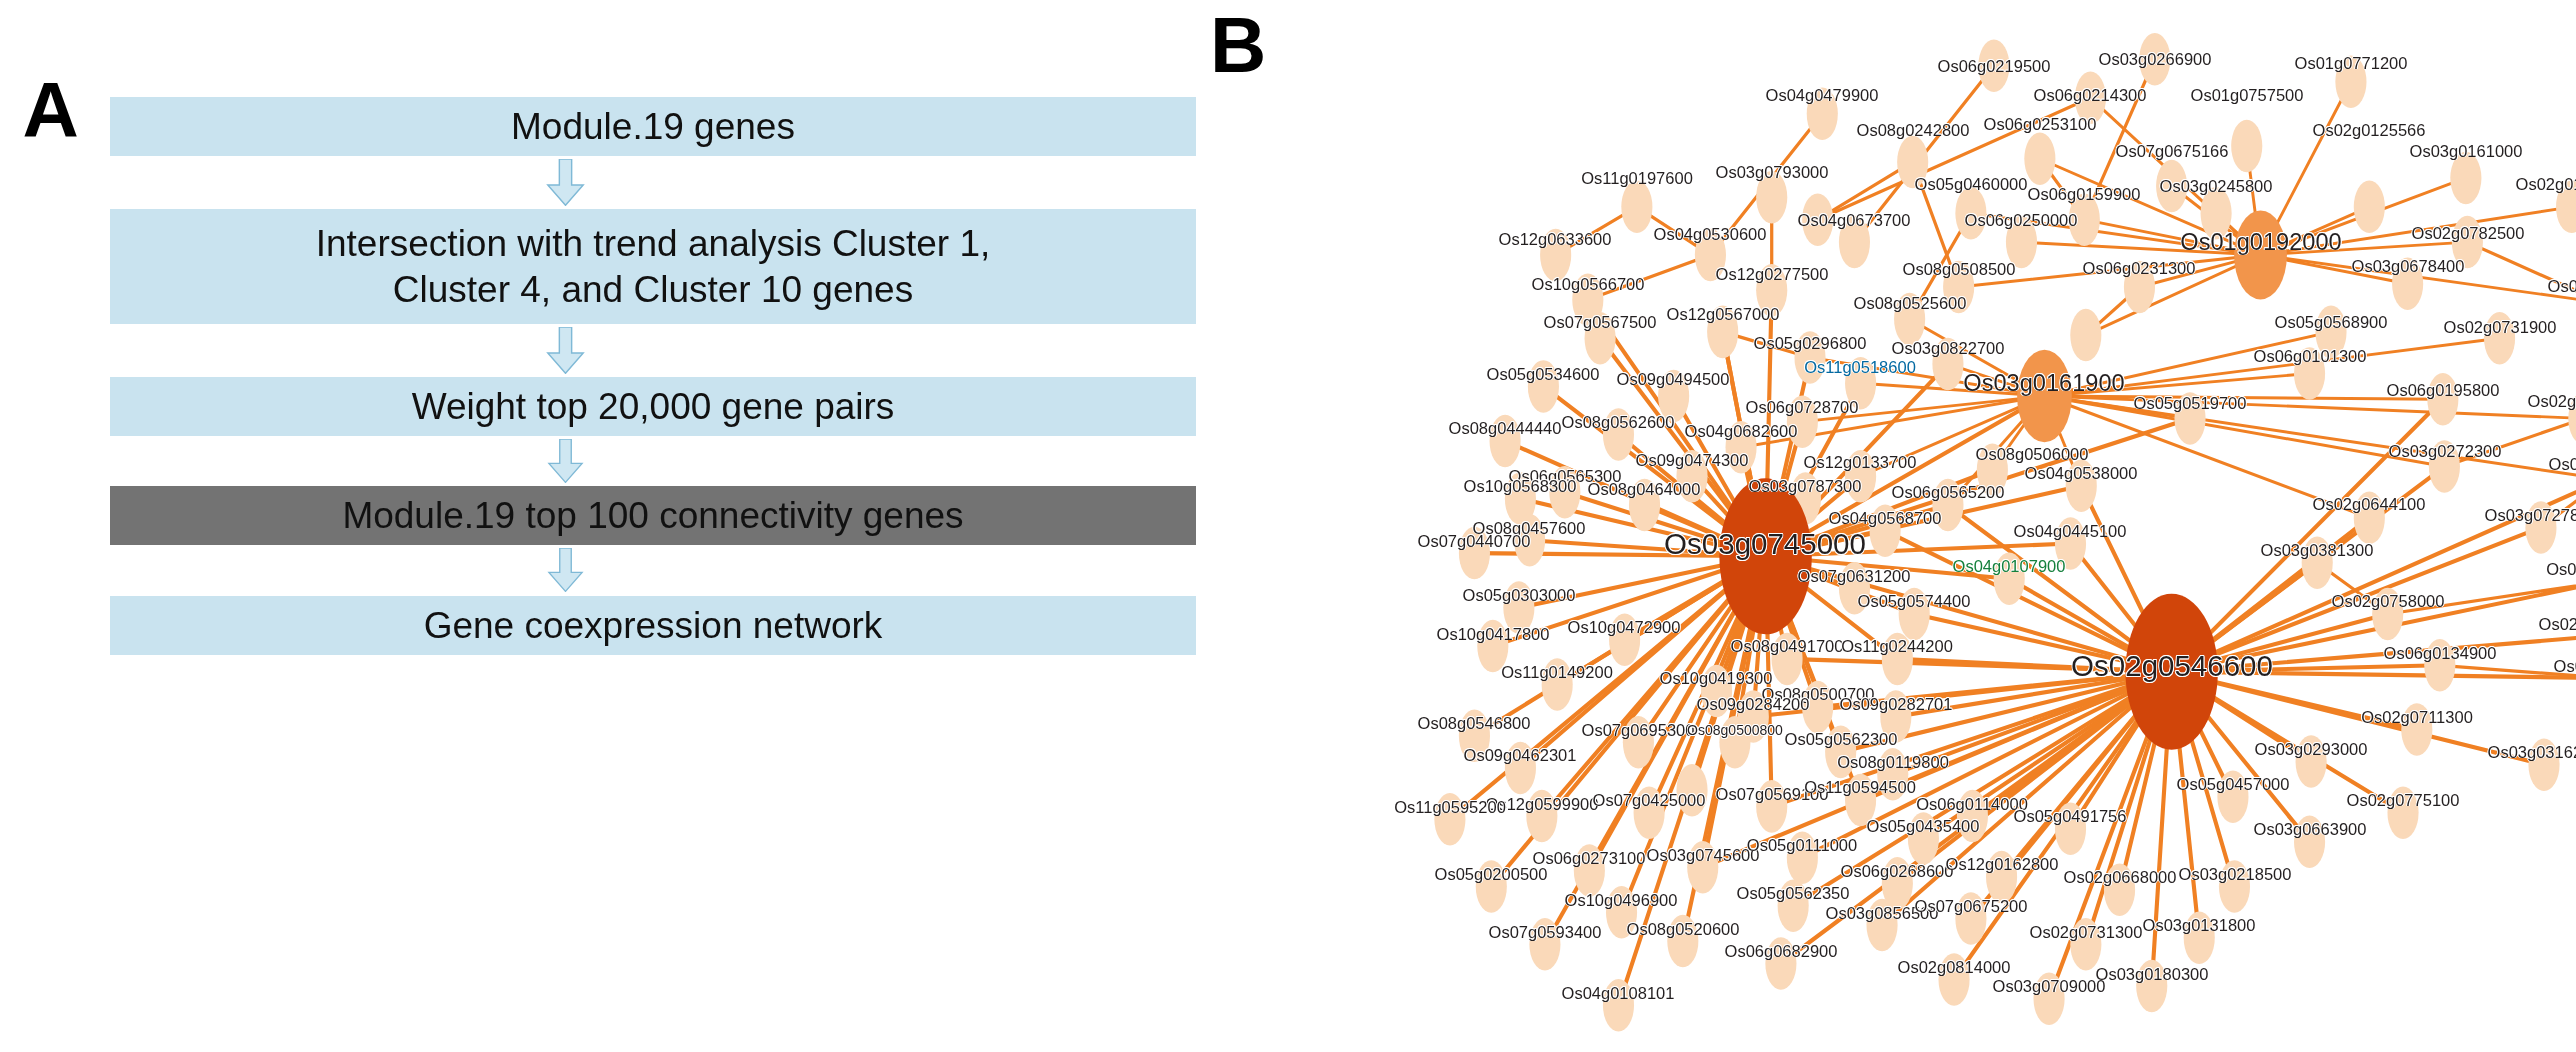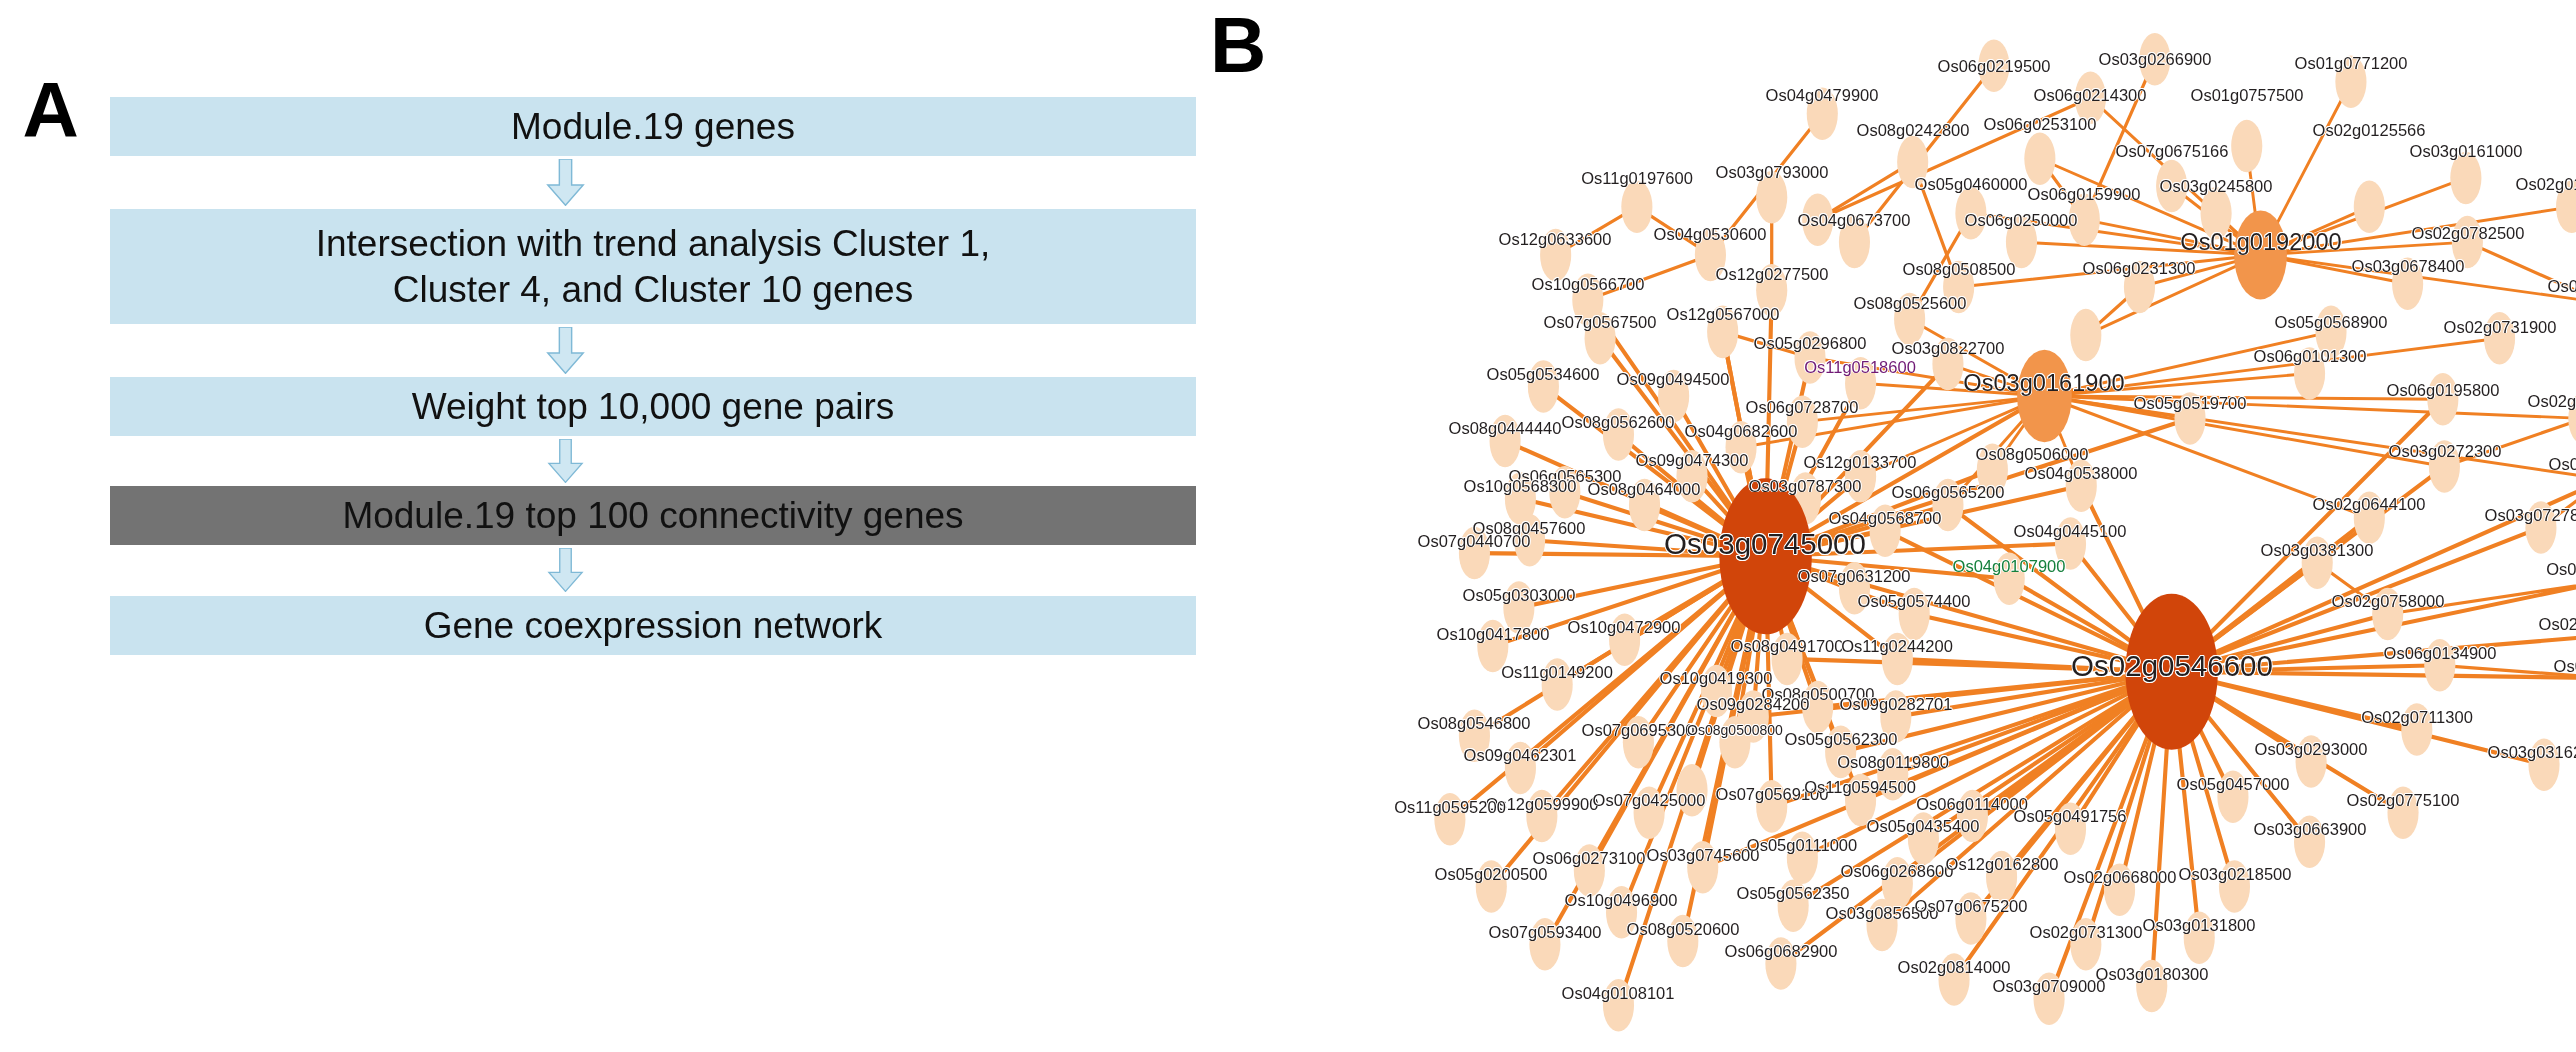--- a/index.html
+++ b/index.html
@@ -47,21 +47,21 @@
         </div>
         <div class="flow-box" style="top: 209px; height: 115px; background: rgb(201, 227, 239);">
           <span>Intersection with trend analysis Cluster 1,<br>Cluster 4, and Cluster 10 genes</span>
         </div>
         <div class="flow-arrow" style="top: 327px; left: 533px;">
           <svg width="65" height="47" viewBox="0 0 110 130">
             <polygon points="38,0 72,0 72,72 104,72 55,128 6,72 38,72" fill="#cfe7f2" stroke="#7fb9d6" stroke-width="4"></polygon>
           </svg>
         </div>
         <div class="flow-box" style="top: 377px; height: 59px; background: rgb(201, 227, 239);">
-          <span>Weight top 10,000 gene pairs</span>
+          <span>Weight top 20,000 gene pairs</span>
         </div>
         <div class="flow-arrow" style="top: 439px; left: 533px;">
           <svg width="65" height="44" viewBox="0 0 110 130">
             <polygon points="38,0 72,0 72,72 104,72 55,128 6,72 38,72" fill="#cfe7f2" stroke="#7fb9d6" stroke-width="4"></polygon>
           </svg>
         </div>
         <div class="flow-box" style="top: 486px; height: 59px; background: #737373;">
           <span>Module.19 top 100 connectivity genes</span>
         </div>
         <div class="flow-arrow" style="top: 548px; left: 533px;">
@@ -413,21 +413,21 @@
         <div class="nlabel" style="font-size: 16.5px; color: rgb(35, 31, 32); left: 421px; top: 322px;">Os07g0567500</div>
         <div class="nlabel" style="font-size: 16.5px; color: rgb(35, 31, 32); left: 544px; top: 314px;">Os12g0567000</div>
         <div class="nlabel" style="font-size: 16.5px; color: rgb(35, 31, 32); left: 731px; top: 303px;">Os08g0525600</div>
         <div class="nlabel" style="font-size: 16.5px; color: rgb(35, 31, 32); left: 1152px; top: 322px;">Os05g0568900</div>
         <div class="nlabel" style="font-size: 16.5px; color: rgb(35, 31, 32); left: 1321px; top: 327px;">Os02g0731900</div>
         <div class="nlabel" style="font-size: 16.5px; color: rgb(35, 31, 32); left: 631px; top: 343px;">Os05g0296800</div>
         <div class="nlabel" style="font-size: 16.5px; color: rgb(35, 31, 32); left: 769px; top: 348px;">Os03g0822700</div>
         <div class="nlabel" style="font-size: 16.5px; color: rgb(35, 31, 32); left: 1131px; top: 356px;">Os06g0101300</div>
         <div class="nlabel" style="font-size: 16.5px; color: rgb(35, 31, 32); left: 364px; top: 374px;">Os05g0534600</div>
         <div class="nlabel" style="font-size: 16.5px; color: rgb(35, 31, 32); left: 494px; top: 379px;">Os09g0494500</div>
-        <div class="nlabel" style="font-size: 16.5px; color: #701a75; left: 681px; top: 367px; text-align: center;">Os11g0518600</div>
+        <div class="nlabel" style="font-size: 16.5px; color: #0369a1; left: 681px; top: 367px; text-align: center;">Os11g0518600</div>
         <div class="nlabel" style="font-size: 23.6px; color: rgb(35, 31, 32); left: 865px; top: 383px;">Os03g0161900</div>
         <div class="nlabel" style="font-size: 16.5px; color: rgb(35, 31, 32); left: 1264px; top: 390px;">Os06g0195800</div>
         <div class="nlabel" style="font-size: 16.5px; color: rgb(35, 31, 32); left: 326px; top: 428px;">Os08g0444440</div>
         <div class="nlabel" style="font-size: 16.5px; color: rgb(35, 31, 32); left: 439px; top: 422px;">Os08g0562600</div>
         <div class="nlabel" style="font-size: 16.5px; color: rgb(35, 31, 32); left: 623px; top: 407px;">Os06g0728700</div>
         <div class="nlabel" style="font-size: 16.5px; color: rgb(35, 31, 32); left: 1011px; top: 403px;">Os05g0519700</div>
         <div class="nlabel" style="font-size: 16.5px; color: rgb(35, 31, 32); left: 1405px; top: 401px;">Os02g0622500</div>
         <div class="nlabel" style="font-size: 16.5px; color: rgb(35, 31, 32); left: 386px; top: 476px;">Os06g0565300</div>
         <div class="nlabel" style="font-size: 16.5px; color: rgb(35, 31, 32); left: 513px; top: 460px;">Os09g0474300</div>
         <div class="nlabel" style="font-size: 16.5px; color: rgb(35, 31, 32); left: 681px; top: 462px;">Os12g0133700</div>

